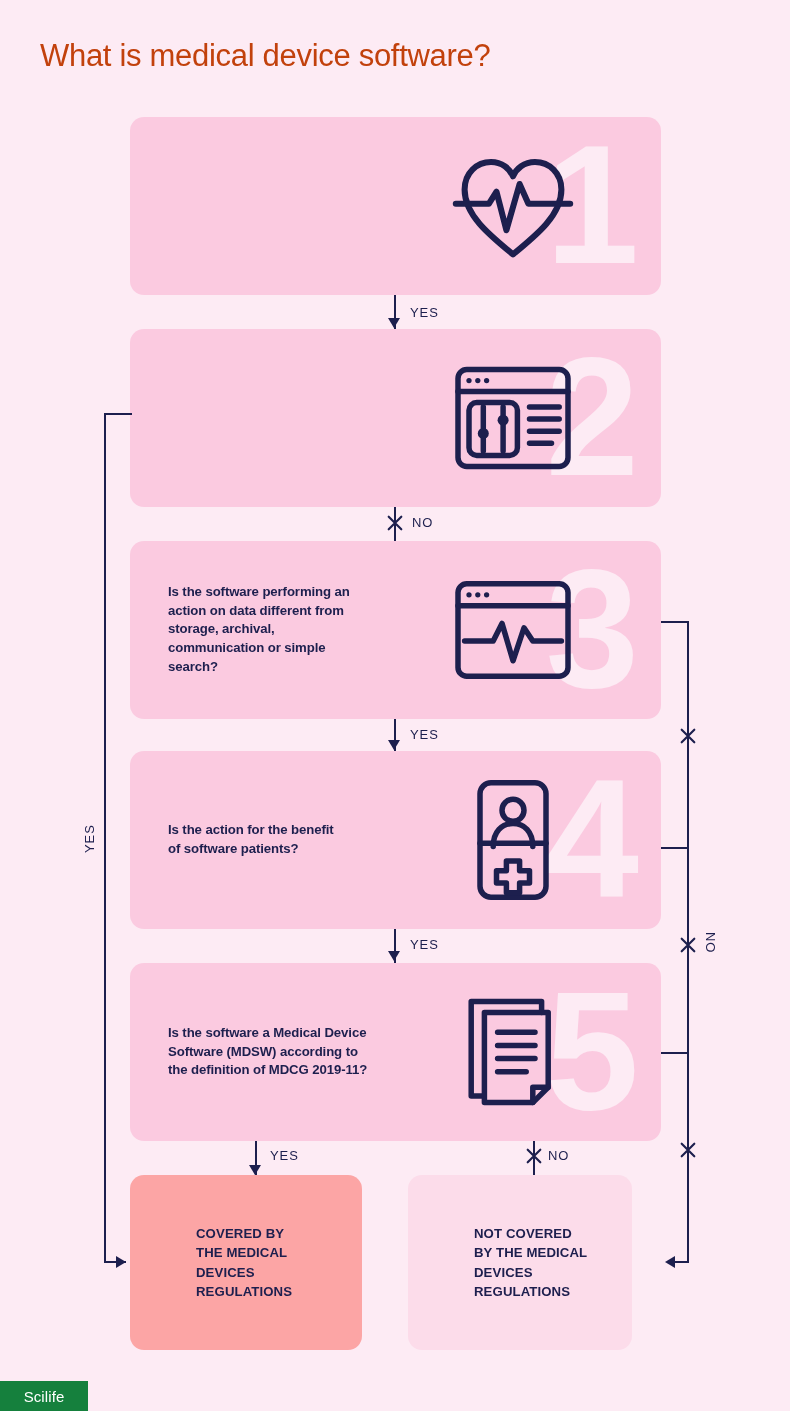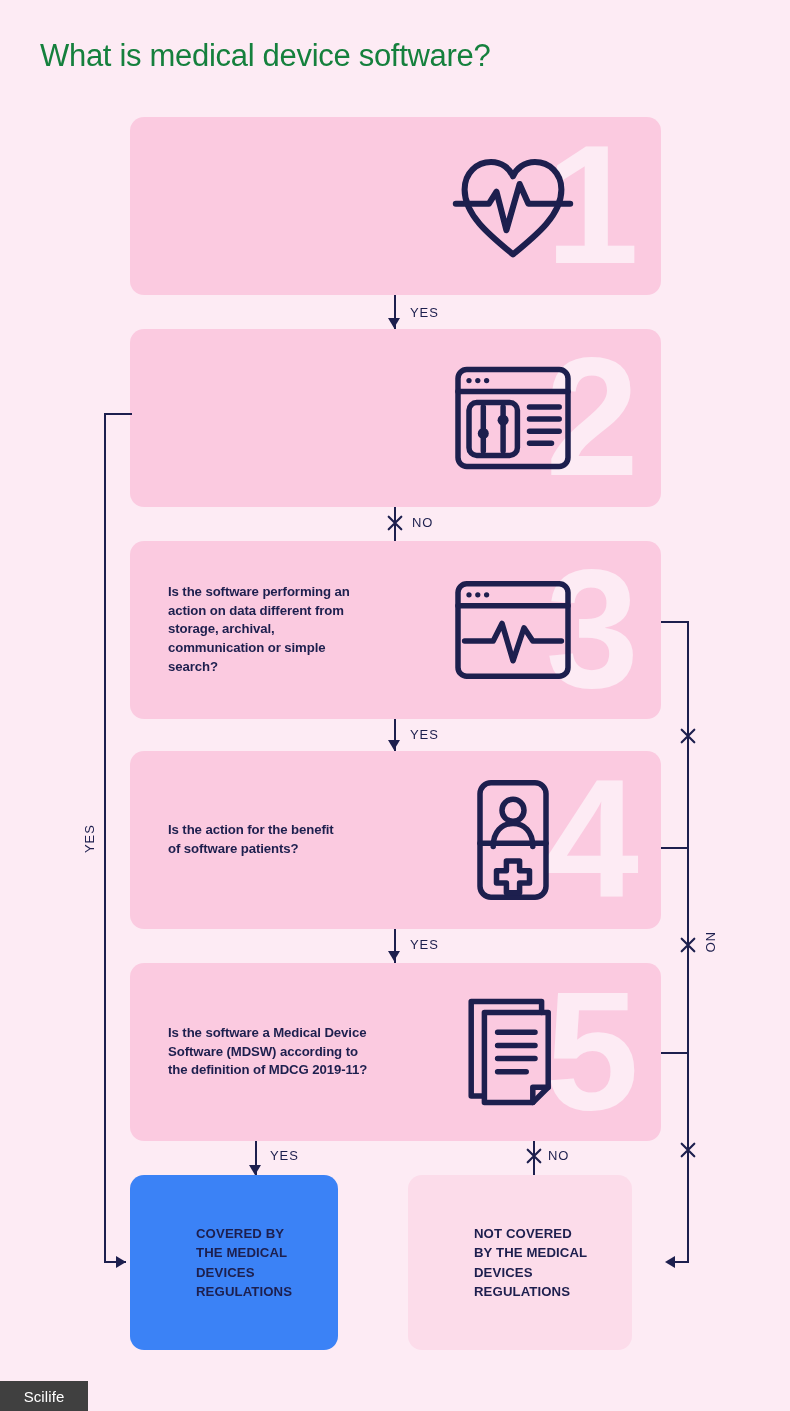--- a/index.html
+++ b/index.html
@@ -14,21 +14,21 @@
     width: 790px; height: 1411px;
     background: #fdebf4;
   }
 
   
   #page-title {
     position: absolute;
     left: 40px; top: 38px;
     font-size: 31px;
     font-weight: 400;
-    color: #15803d;
+    color: #c2410c;
     letter-spacing: -0.3px;
     white-space: nowrap;
   }
 
   
   .card {
     position: absolute;
     background: #fbcae0;
     border-radius: 14px;
     overflow: hidden;
@@ -129,21 +129,21 @@
     position: absolute;
     width: 18px; height: 18px;
   }
   .xmark svg { width: 100%; height: 100%; display: block; }
 
   
   #logo {
     position: absolute;
     left: 0; top: 1381px;
     width: 88px; height: 30px;
-    background: #404040;
+    background: #15803d;
     display: flex;
     align-items: center;
     justify-content: center;
   }
   #logo span {
     color: #ffffff;
     font-size: 15px;
     letter-spacing: 0.1px;
   }
 </style>
@@ -286,21 +286,21 @@
       <path d="M3 3 L17 17 M17 3 L3 17"></path>
     </svg>
   </div>
   <div class="xmark" style="left:679px; top:1141px;">
     <svg viewBox="0 0 20 20" stroke="#1d1f4e" stroke-width="2.4" stroke-linecap="round">
       <path d="M3 3 L17 17 M17 3 L3 17"></path>
     </svg>
   </div>
   <div class="edge-label rot-cw" style="left:718px; top:932px;">NO</div>
 
-  <div class="outcome" style="left:130px; top:1175px; width:208px; height:175px; background:#3b82f6;">
+  <div class="outcome" style="left:130px; top:1175px; width:232px; height:175px; background:#fca5a5;">
     <p class="outcome-text">COVERED BY
 THE MEDICAL
 DEVICES
 REGULATIONS</p>
   </div>
 
   <div class="outcome" style="left:408px; top:1175px; width:224px; height:175px; background:#fcdcea;">
     <p class="outcome-text">NOT COVERED
 BY THE MEDICAL
 DEVICES

